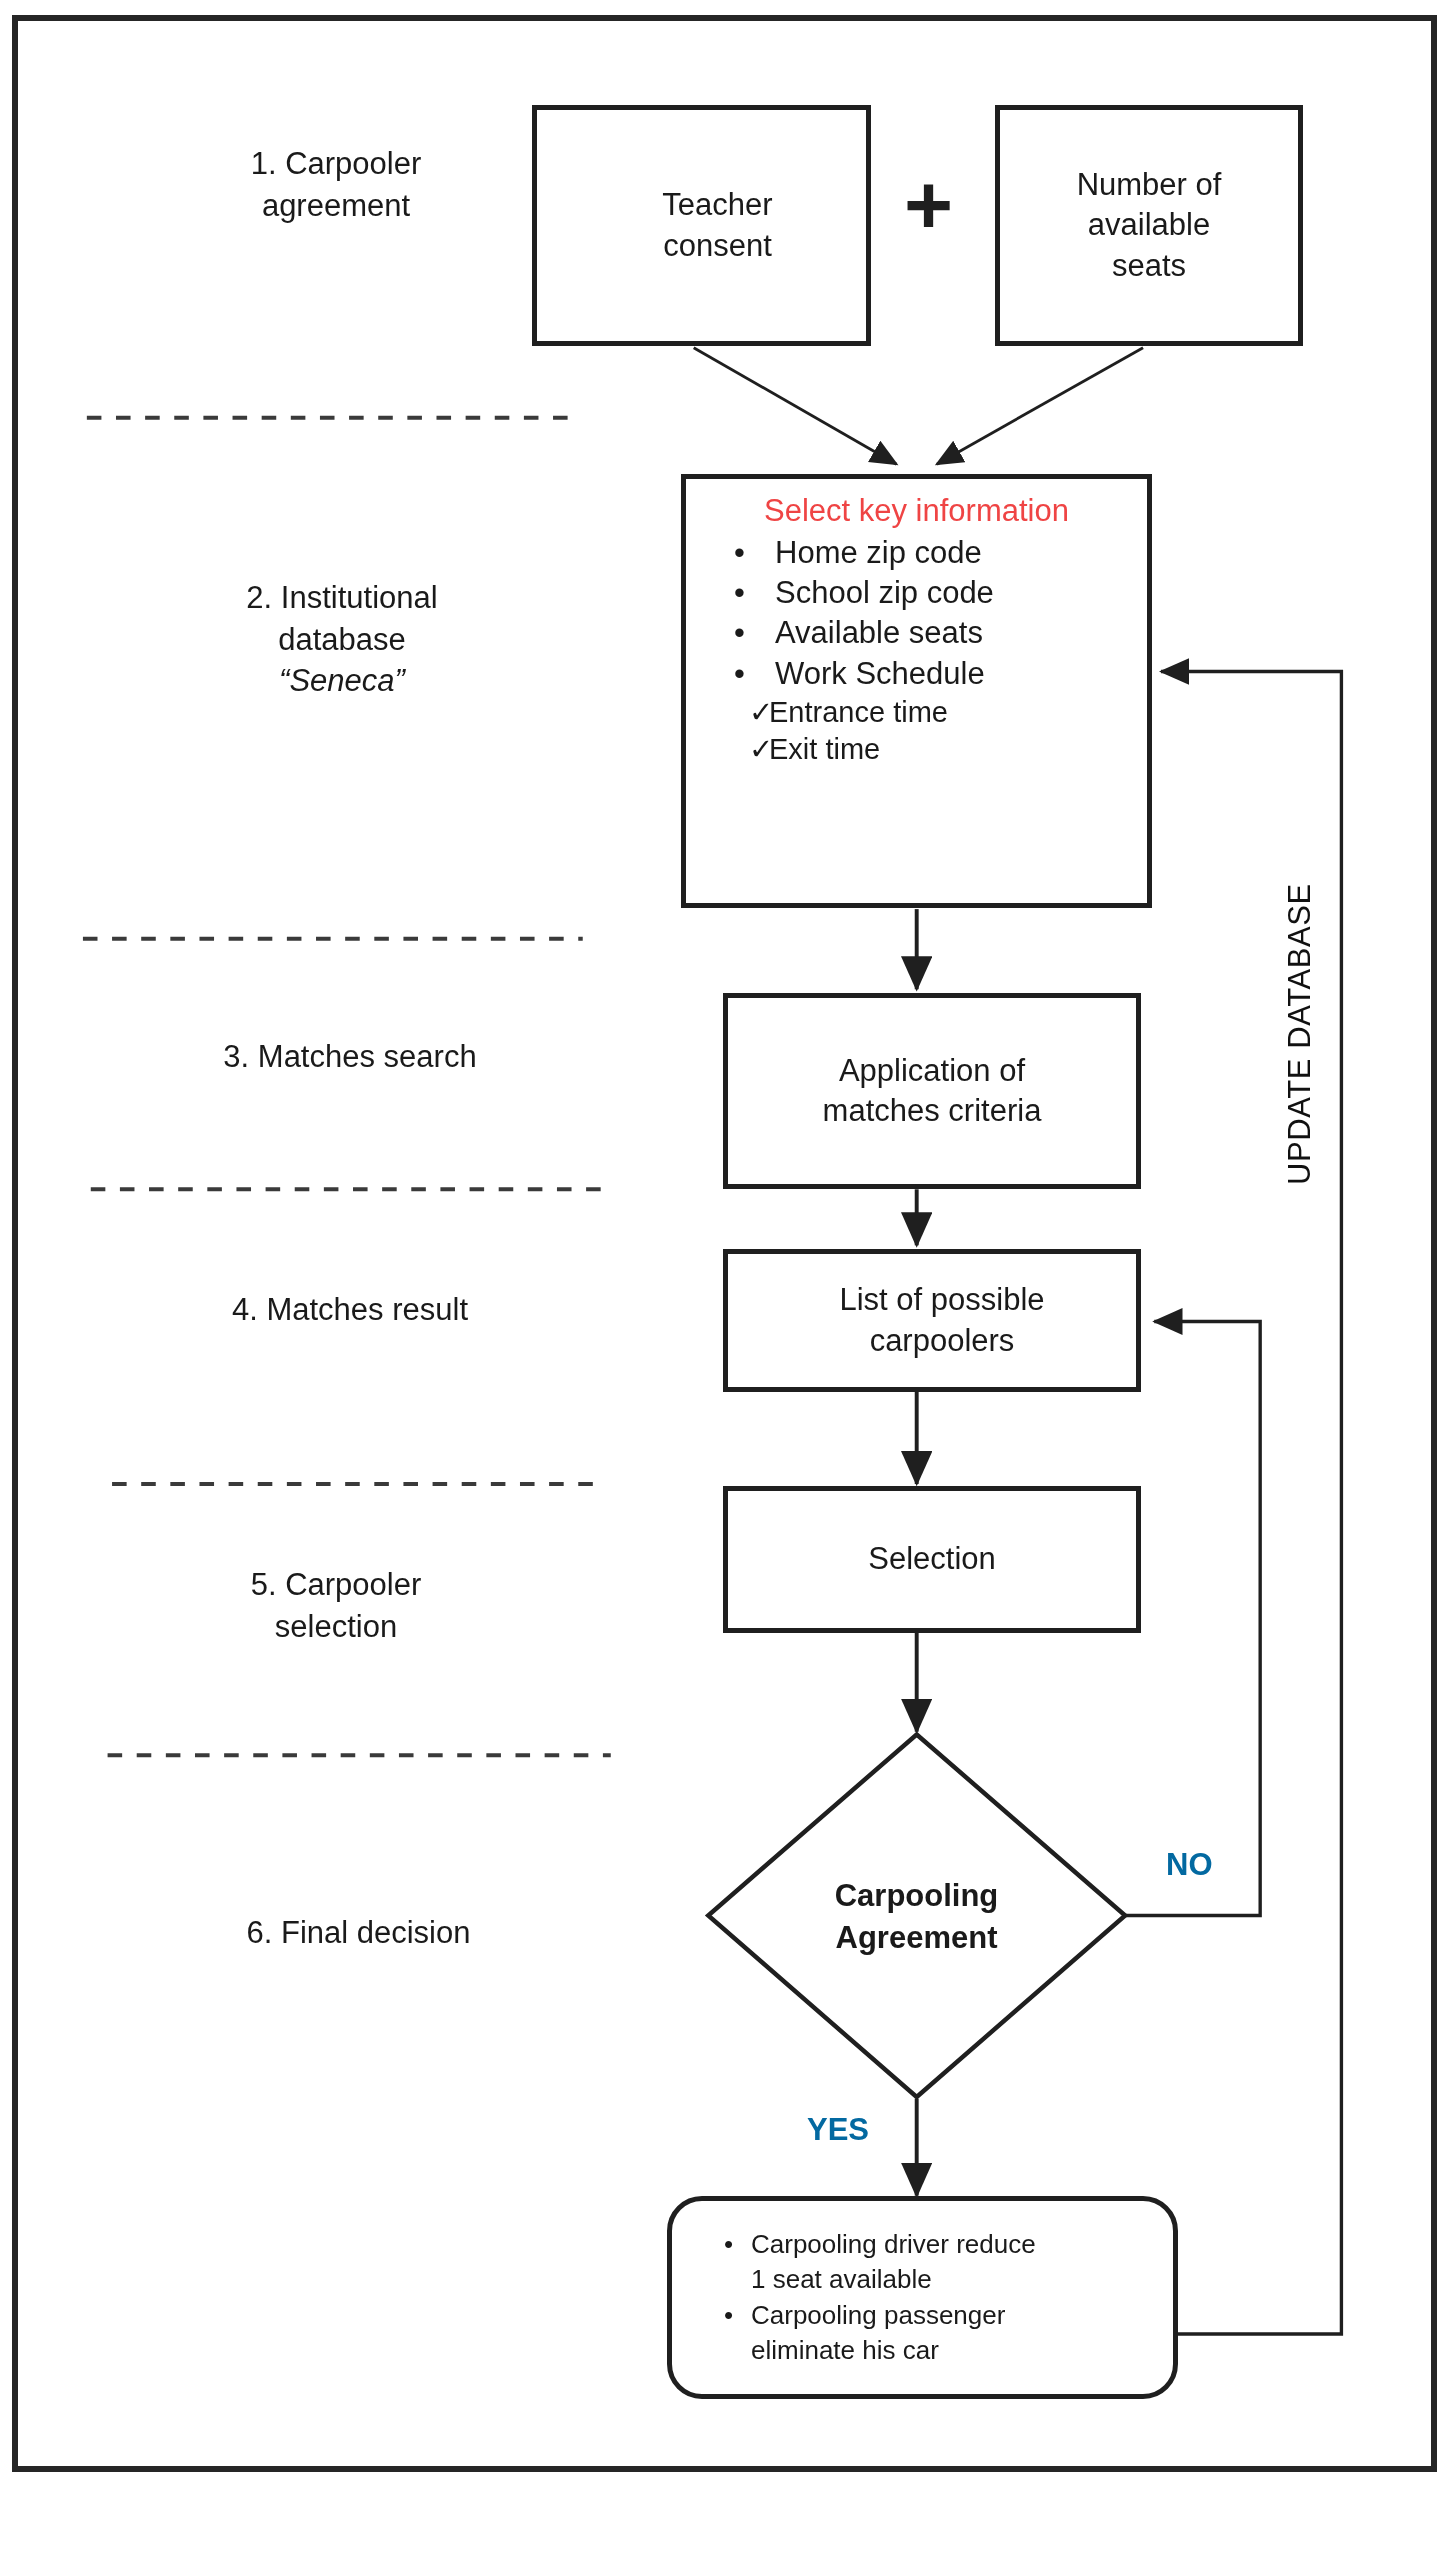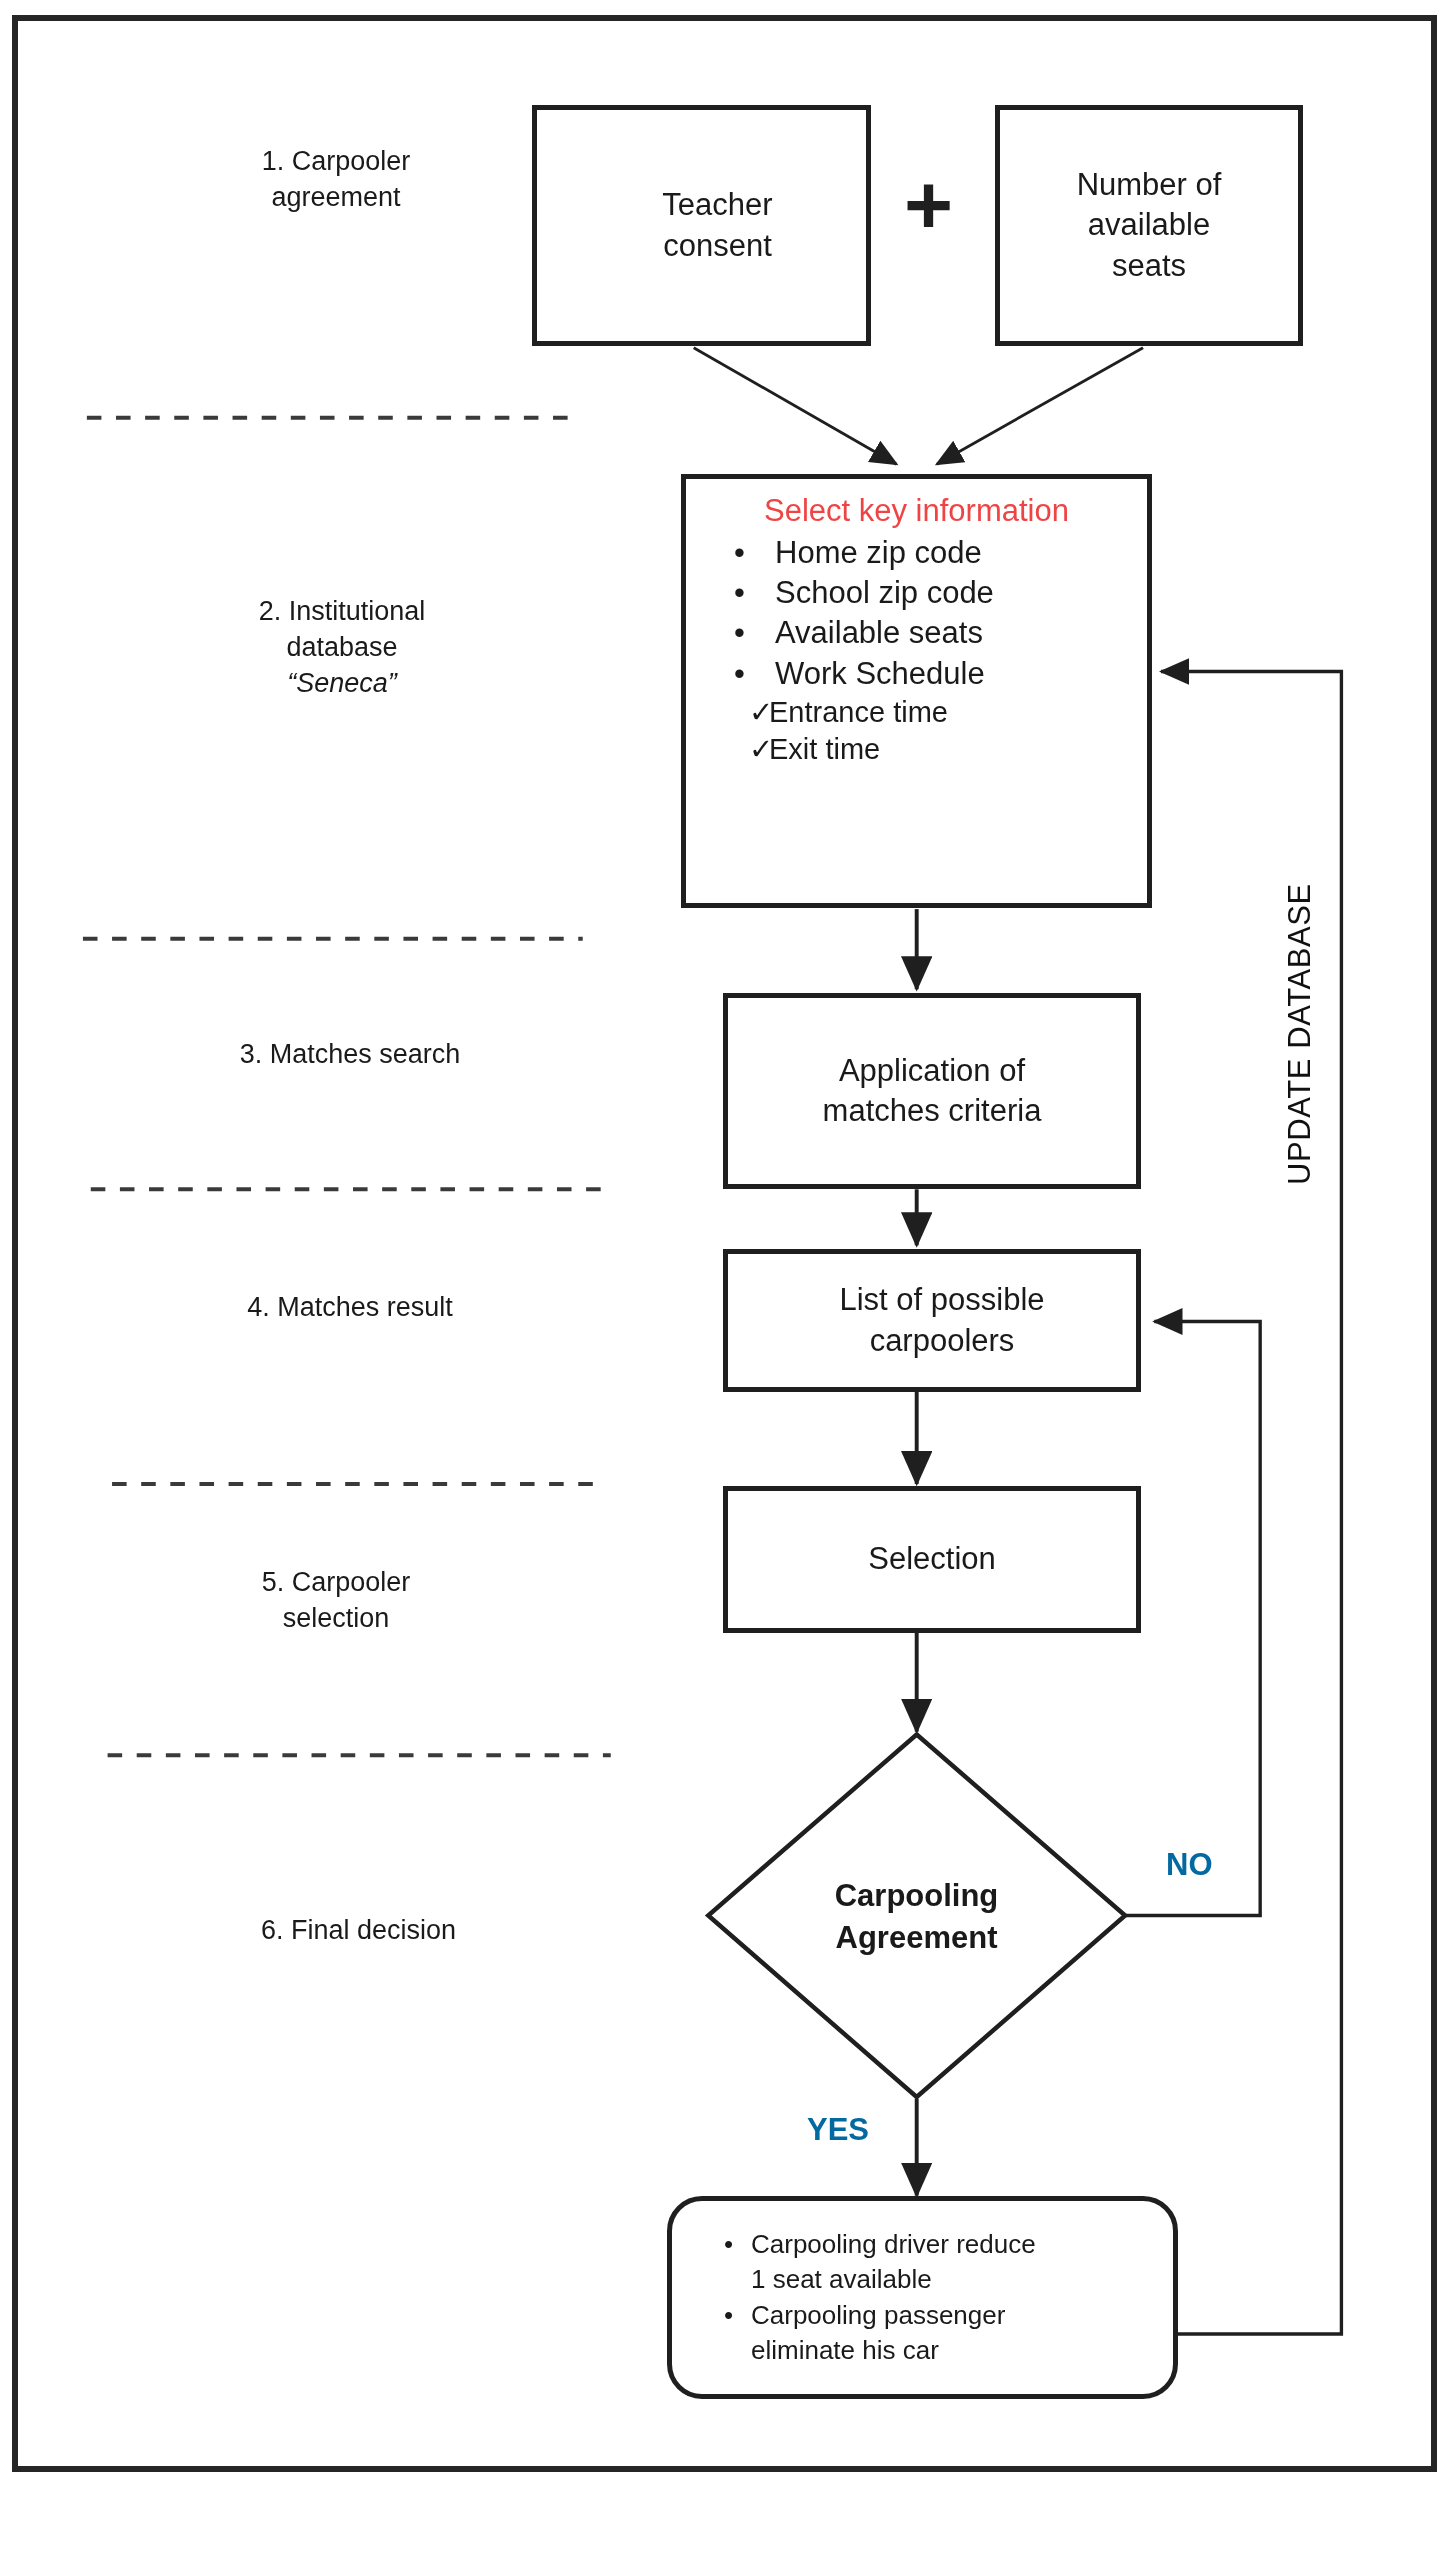--- a/index.html
+++ b/index.html
@@ -3,21 +3,21 @@
 <meta charset="utf-8">
 <style>
   html,body{margin:0;padding:0;background:#ffffff;}
   body{font-family:"Liberation Sans", sans-serif;}
   #page{position:relative;width:1449px;height:2550px;background:#ffffff;overflow:hidden;}
   #frame{position:absolute;left:12.3px;top:15px;width:1425px;height:2457px;border:6.2px solid #262626;box-sizing:border-box;background:#fff;}
   .stage{position:absolute;left:0;top:0;width:1449px;height:2550px;}
   .node{position:absolute;box-sizing:border-box;display:flex;align-items:center;justify-content:center;text-align:center;background:#fff;color:#1a1a1a;}
   .rect{border:5px solid #1f1f1f;}
   .rounded{border:5px solid #1f1f1f;border-radius:35px;}
-  .stage-label{position:absolute;text-align:center;color:#1a1a1a;font-size:27px;line-height:1.34;}
+  .stage-label{position:absolute;text-align:center;color:#1a1a1a;font-size:31px;line-height:1.34;}
   .box-text{font-size:31px;line-height:1.30;}
   .small-text{font-size:31px;line-height:1.34;font-weight:bold;}
   .keylist{position:absolute;left:681px;top:474px;width:471px;height:434px;box-sizing:border-box;border:5px solid #1f1f1f;background:#fff;padding:12.3px 0 0 0;}
   .keylist .kl-title{font-size:31px;text-align:center;color:#ef4444;margin:2.2px 0 3.4px 0;}
   .kl-ul{list-style:none;margin:0;padding:0 0 0 48px;}
   .kl-ul li{font-size:31px;line-height:1.30;color:#1a1a1a;display:flex;align-items:baseline;}
   .kl-bul{display:inline-block;width:41px;flex:0 0 41px;}
   .kl-sub{list-style:none;margin:0;padding:0 0 0 63px;}
   .kl-sub li{font-size:29px;line-height:1.26;color:#1a1a1a;display:flex;align-items:baseline;}
   .kl-chk{display:inline-block;width:20px;flex:0 0 20px;}
@@ -73,21 +73,21 @@
       <line x1="155" y1="745" x2="1020" y2="745" stroke="#3a3a3a" stroke-width="7" stroke-dasharray="26 26"></line>
       <line x1="148" y1="1675" x2="1040" y2="1675" stroke="#3a3a3a" stroke-width="7" stroke-dasharray="26 26"></line>
       <line x1="162" y1="2122" x2="1096" y2="2122" stroke="#3a3a3a" stroke-width="7" stroke-dasharray="26 26"></line>
       <line x1="200" y1="2648" x2="1082" y2="2648" stroke="#3a3a3a" stroke-width="7" stroke-dasharray="26 26"></line>
       <line x1="192" y1="3132" x2="1090" y2="3132" stroke="#3a3a3a" stroke-width="7" stroke-dasharray="26 26"></line>
     </svg>
 
     <div class="stage-label" style="left:84px;top:143px;width:504px;white-space:pre-line;">1.   Carpooler
 agreement</div>
 
-    <div class="stage-label" style="left:90px;top:577px;width:504px;margin-top:16px;">
+    <div class="stage-label" style="left:90px;top:577px;width:504px;">
       <span style="white-space:pre-line;display:block;">2. Institutional
 database</span>
       <span style="font-style:italic;display:block;">“Seneca”</span>
     </div>
 
     <div class="stage-label" style="left:84px;top:1036px;width:532px;white-space:pre-line;">3. Matches search</div>
 
     <div class="stage-label" style="left:84px;top:1289px;width:532px;white-space:pre-line;">4. Matches result</div>
 
     <div class="stage-label" style="left:84px;top:1564px;width:504px;white-space:pre-line;">5. Carpooler

